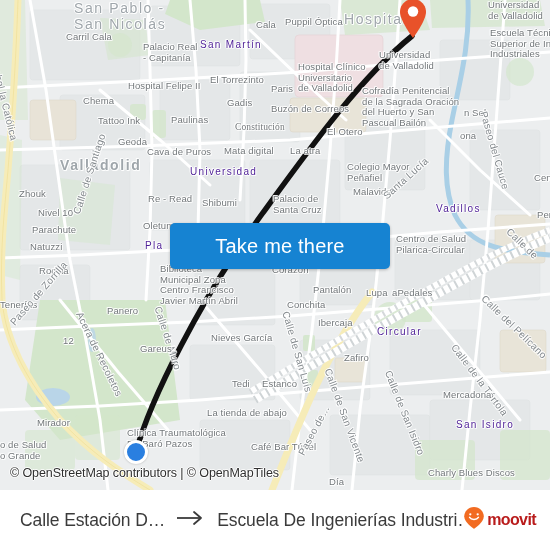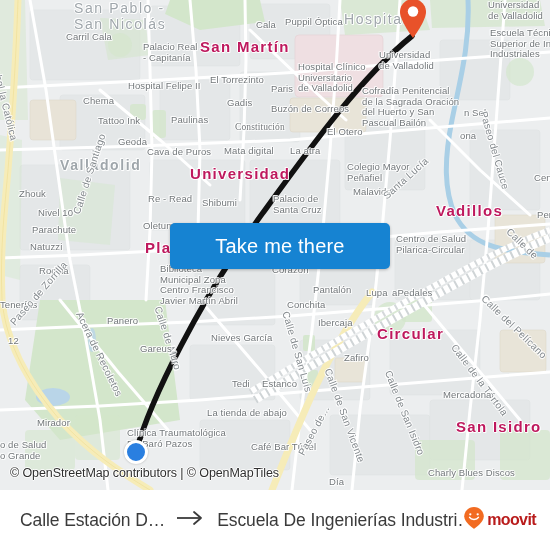--- a/index.html
+++ b/index.html
@@ -36,21 +36,21 @@
     line-height: 1.12;
     letter-spacing: 0.1px;
     text-shadow:
        1px 0 0 rgba(255,255,255,.85), -1px 0 0 rgba(255,255,255,.85),
        0 1px 0 rgba(255,255,255,.85), 0 -1px 0 rgba(255,255,255,.85),
        1px 1px 0 rgba(255,255,255,.85), -1px -1px 0 rgba(255,255,255,.85);
     pointer-events: none;
   }
   .maplabel.poi  { color: #72777a; }
   .maplabel.area { color: #9fa6ab; font-size: 14px; letter-spacing: 1.6px; }
-  .maplabel.area2{ color: #be185d; font-size: 15px; letter-spacing: 1.3px; font-weight: bold; }
+  .maplabel.area2{ color: #4c1d95; font-size: 10px; letter-spacing: 1.3px; }
   .maplabel.street { color: #82888c; font-size: 10px; letter-spacing: .3px; }
 
   
   #start-dot {
     position: absolute;
     left: 124px; top: 440px;
     width: 24px; height: 24px;
     border-radius: 50%;
     background: #2a7fe0;
     border: 3px solid #ffffff;
@@ -323,30 +323,30 @@
 Centro Francisco
 Javier Martín Abril</div>
         <div class="maplabel poi" style="left: 272px; top: 265px;">Corazón</div>
         <div class="maplabel poi" style="left: 313px; top: 285px;">Pantalón</div>
         <div class="maplabel poi" style="left: 366px; top: 288px;">Lupa</div>
         <div class="maplabel poi" style="left: 392px; top: 288px;">aPedales</div>
         <div class="maplabel poi" style="left: 0px; top: 300px;">Tenerías</div>
         <div class="maplabel poi" style="left: 254px; top: 300px; margin-left: 33px;">Conchita</div>
         <div class="maplabel poi" style="left: 318px; top: 318px;">Ibercaja</div>
         <div class="maplabel area2" style="left: 377px; top: 326px;">Circular</div>
-        <div class="maplabel poi" style="left: 107px; top: 316px;">Panero</div>
+        <div class="maplabel poi" style="left: 107px; top: 306px;">Panero</div>
         <div class="maplabel poi" style="left: 211px; top: 333px;">Nieves García</div>
         <div class="maplabel street" style="left: 8px; top: 320px; transform: rotate(-49deg); transform-origin: left top;">Paseo de Zorrilla</div>
         <div class="maplabel street" style="left: 84px; top: 310px; transform: rotate(64deg); transform-origin: left top;">Acera de Recoletos</div>
         <div class="maplabel street" style="left: 163px; top: 305px; transform: rotate(72deg); transform-origin: left top;">Calle de Muro</div>
         <div class="maplabel poi" style="left: 140px; top: 344px;">Gareus</div>
         <div class="maplabel poi" style="left: 344px; top: 353px;">Zafiro</div>
         <div class="maplabel street" style="left: 291px; top: 310px; transform: rotate(74deg); transform-origin: left top;">Calle de San Luis</div>
         <div class="maplabel street" style="left: 458px; top: 342px; transform: rotate(53deg); transform-origin: left top;">Calle de la Tórtola</div>
-        <div class="maplabel poi" style="left: 8px; top: 336px;">12</div>
+        <div class="maplabel poi" style="left: 16px; top: 336px; padding-left: 47px;">12</div>
         <div class="maplabel poi" style="left: 232px; top: 379px;">Tedi</div>
         <div class="maplabel poi" style="left: 262px; top: 379px;">Estanco</div>
         <div class="maplabel poi" style="left: 443px; top: 390px;">Mercadona</div>
         <div class="maplabel poi" style="left: 207px; top: 408px;">La tienda de abajo</div>
         <div class="maplabel poi" style="left: 37px; top: 418px;">Mirador</div>
         <div class="maplabel street" style="left: 333px; top: 367px; transform: rotate(70deg); transform-origin: left top;">Calle de San Vicente</div>
         <div class="maplabel street" style="left: 393px; top: 369px; transform: rotate(68deg); transform-origin: left top;">Calle de San Isidro</div>
         <div class="maplabel area2" style="left: 456px; top: 419px;">San Isidro</div>
         <div class="maplabel poi" style="left: 127px; top: 428px;">Clínica Traumatológica
 Dr. Baró Pazos</div>

